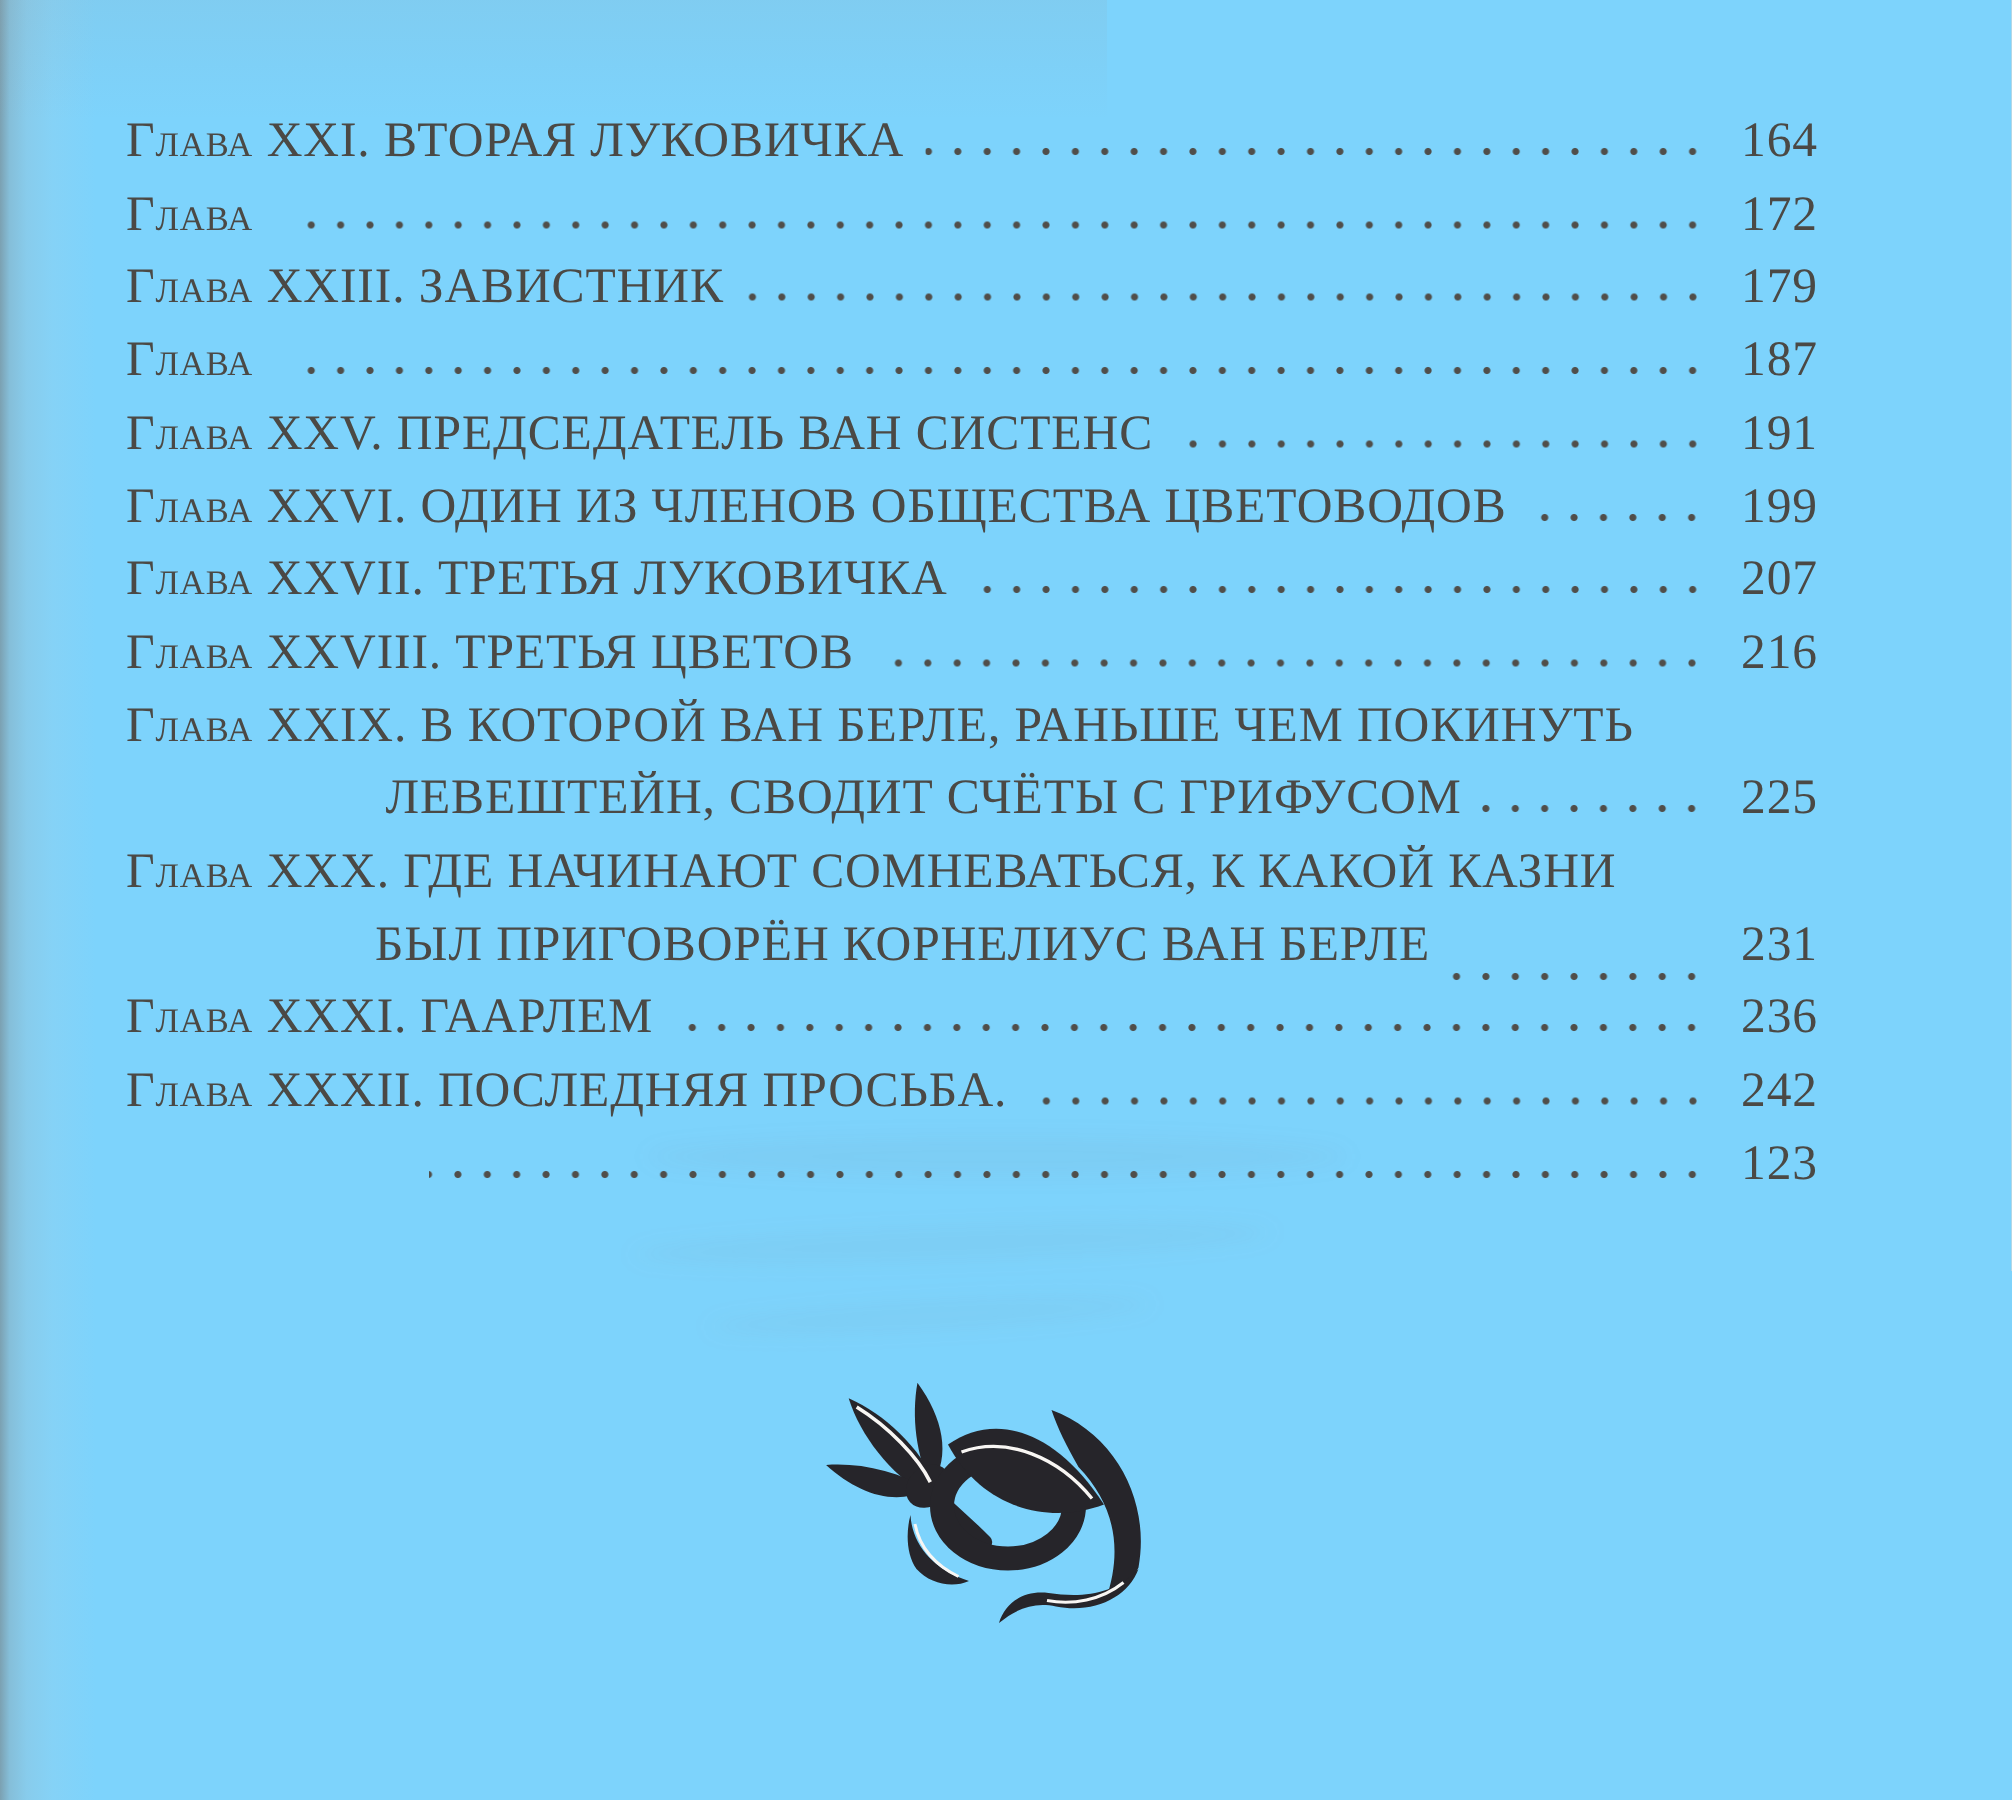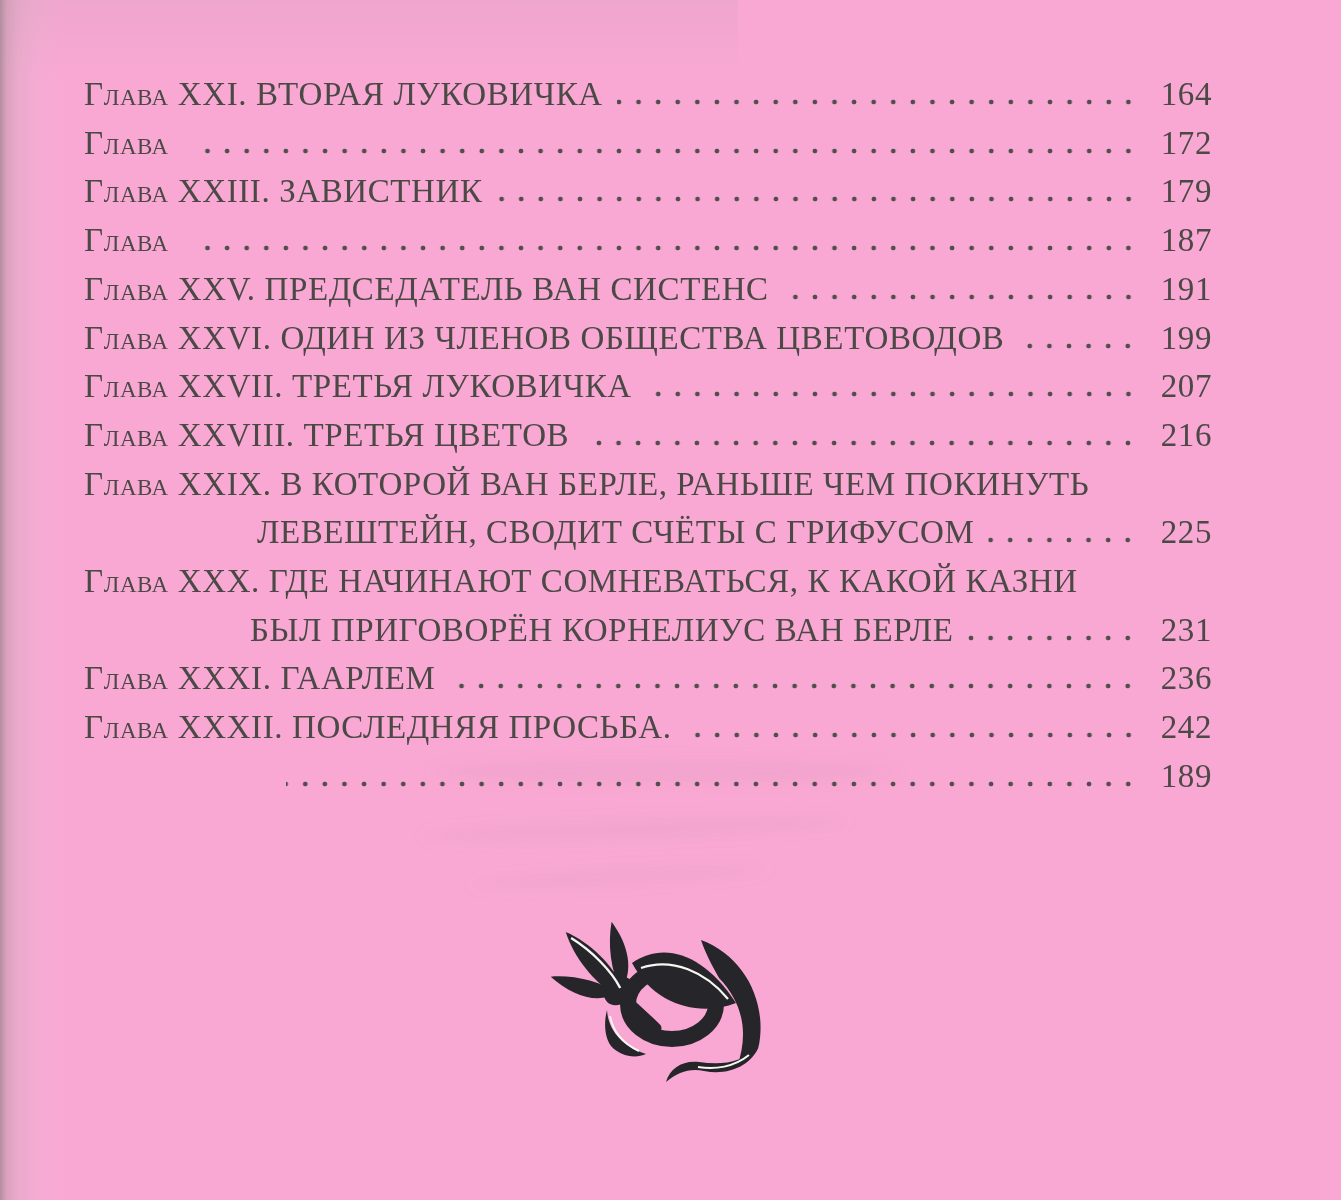--- a/index.html
+++ b/index.html
@@ -1,20 +1,20 @@
 <!DOCTYPE html>
 <html><head>
 <meta charset="utf-8">
 <style>
   html, body { margin: 0; padding: 0; background: #dddbd8; }
   .page {
     position: relative;
     width: 1341px;
     height: 1200px;
-    background: #f9a8d4;
+    background: #7dd3fc;
     overflow: hidden;
     font-family: "Liberation Serif", "DejaVu Serif", serif;
     color: #4b4945;
   }
   .left-edge {
     position: absolute;
     top: 0; left: 0; bottom: 0;
     width: 64px;
     background: linear-gradient(90deg,
       rgba(122,119,116,0.55) 0%,
@@ -64,21 +64,21 @@
     background-size: 19.6px 6px;
     background-repeat: repeat-x;
     background-position: right 4px bottom 0;
   }
   .pagenum {
     flex: 0 0 auto;
     min-width: 58px;
     text-align: right;
   }
   .indent-a { padding-left: 173px; }
-  .indent-b { padding-left: 166px; }
+  .indent-b { padding-left: 166px; align-items: flex-end; }
   .indent-c { padding-left: 188px; }
 
   .ornament {
     position: absolute;
     left: 520px;
     top: 915px;
     pointer-events: none;
   }
 </style>
 </head>
@@ -176,21 +176,21 @@
 
     <div class="toc-line">
       <span class="chapter">Глава</span>
       <span class="title">XXXII. ПОСЛЕДНЯЯ ПРОСЬБА.</span>
       <span class="leader"></span>
       <span class="pagenum">242</span>
     </div>
 
     <div class="toc-line indent-c">
       <span class="leader"></span>
-      <span class="pagenum">189</span>
+      <span class="pagenum">123</span>
     </div>
 
   </div>
 
   <svg class="ornament" width="300" height="180" viewBox="0 0 300 180" aria-hidden="true">
     <g fill="#26252a" stroke="none">
 
       <path d="M97,77 Q118,94 137,113" fill="none" stroke="#26252a" stroke-width="9" stroke-linecap="round"></path>
 
       <g transform="translate(106,84) rotate(-42)">

